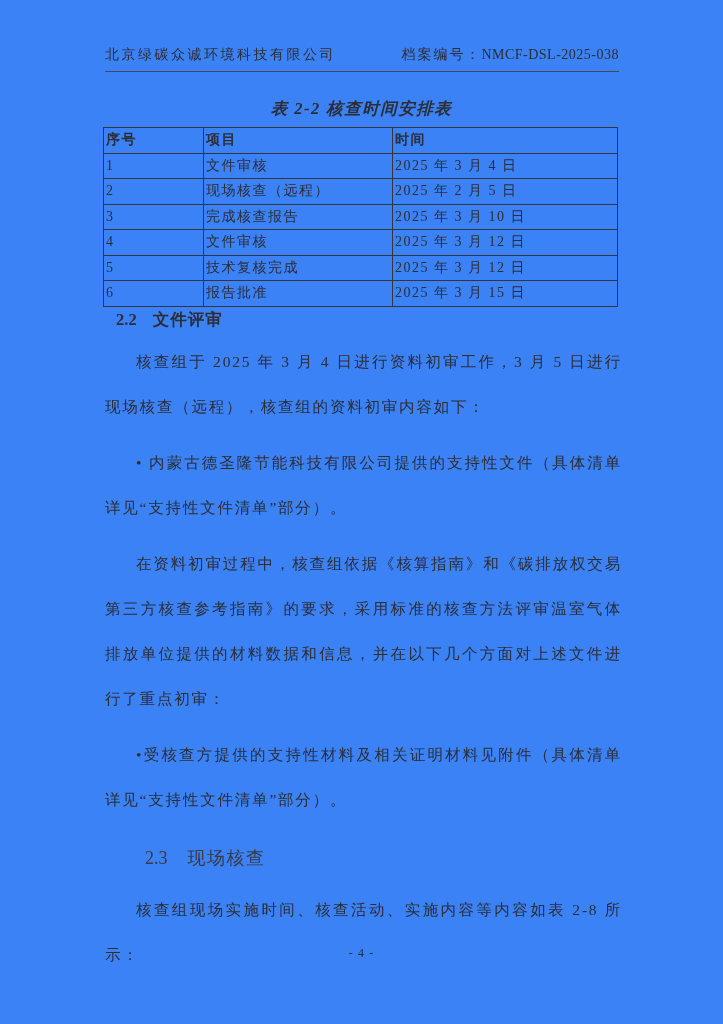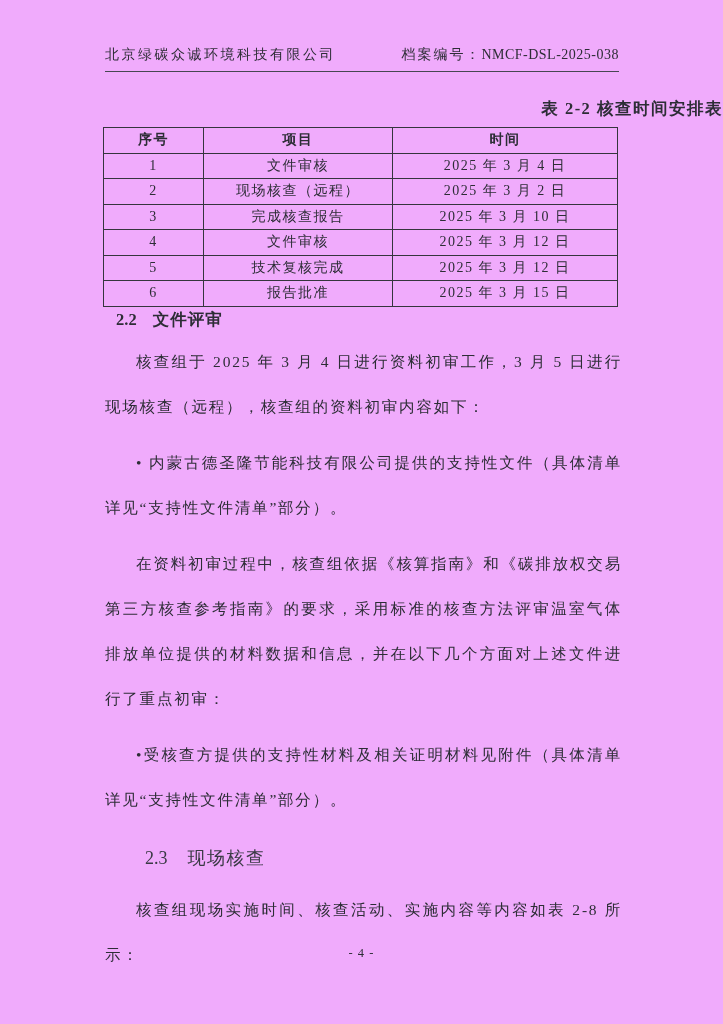--- a/index.html
+++ b/index.html
@@ -1,49 +1,49 @@
 <!DOCTYPE html>
 <html><head>
 <meta charset="utf-8">
 <style>
   html, body { margin:0; padding:0; background:#ffffff; }
   .page {
     position:relative;
     width:723px; height:1024px;
-    background:#f0abfc;
+    background:#3b82f6;
     font-family:"Liberation Serif","DejaVu Serif",serif;
     color:#2d2d36;
     overflow:hidden;
   }
   
   .hdr {
     position:absolute; left:105px; top:46px; width:514px;
     display:flex; justify-content:space-between; align-items:baseline;
     padding-bottom:7px;
     border-bottom:1.6px solid #474752;
     font-size:14px;
   }
   .hdr-company { letter-spacing:2.5px; }
   .hdr-right { display:flex; align-items:baseline; }
   .hdr-label { letter-spacing:2px; margin-right:0; }
   .hdr-no { font-weight:normal; letter-spacing:0.5px; }
   
   .tbl-title {
     position:absolute; left:0; top:98px; width:723px;
-    text-align:right; font-weight:bold; font-size:16.5px; letter-spacing:1.5px;
+    text-align:center; font-weight:bold; font-size:16.5px; letter-spacing:1.5px;font-style:italic;
   }
   table.sched {
     position:absolute; left:103px; top:127px;
     border-collapse:collapse; table-layout:fixed;
     width:514px; font-size:14px;
   }
   table.sched th, table.sched td {
     border:1.3px solid #35353d;
     height:24.5px; padding:0 2px;
-    text-align:center; vertical-align:middle;
+    text-align:left; vertical-align:middle;
     letter-spacing:1.5px; font-weight:normal;
   }
   table.sched th { font-weight:bold; }
   col.c1 { width:100px; } col.c2 { width:189px; } col.c3 { width:225px; }
   
   .sec22 {
     position:absolute; left:106px; top:309px;
     font-weight:bold; font-size:16.5px; letter-spacing:1px;
   }
   .sec22 .num { margin-right:16px; letter-spacing:0;margin-left:10px; }
@@ -96,21 +96,21 @@
     </thead>
     <tbody>
       <tr>
         <td>1</td>
         <td>文件审核</td>
         <td>2025 年 3 月 4 日</td>
       </tr>
       <tr>
         <td>2</td>
         <td>现场核查（远程）</td>
-        <td>2025 年 3 月 2 日</td>
+        <td>2025 年 2 月 5 日</td>
       </tr>
       <tr>
         <td>3</td>
         <td>完成核查报告</td>
         <td>2025 年 3 月 10 日</td>
       </tr>
       <tr>
         <td>4</td>
         <td>文件审核</td>
         <td>2025 年 3 月 12 日</td>

